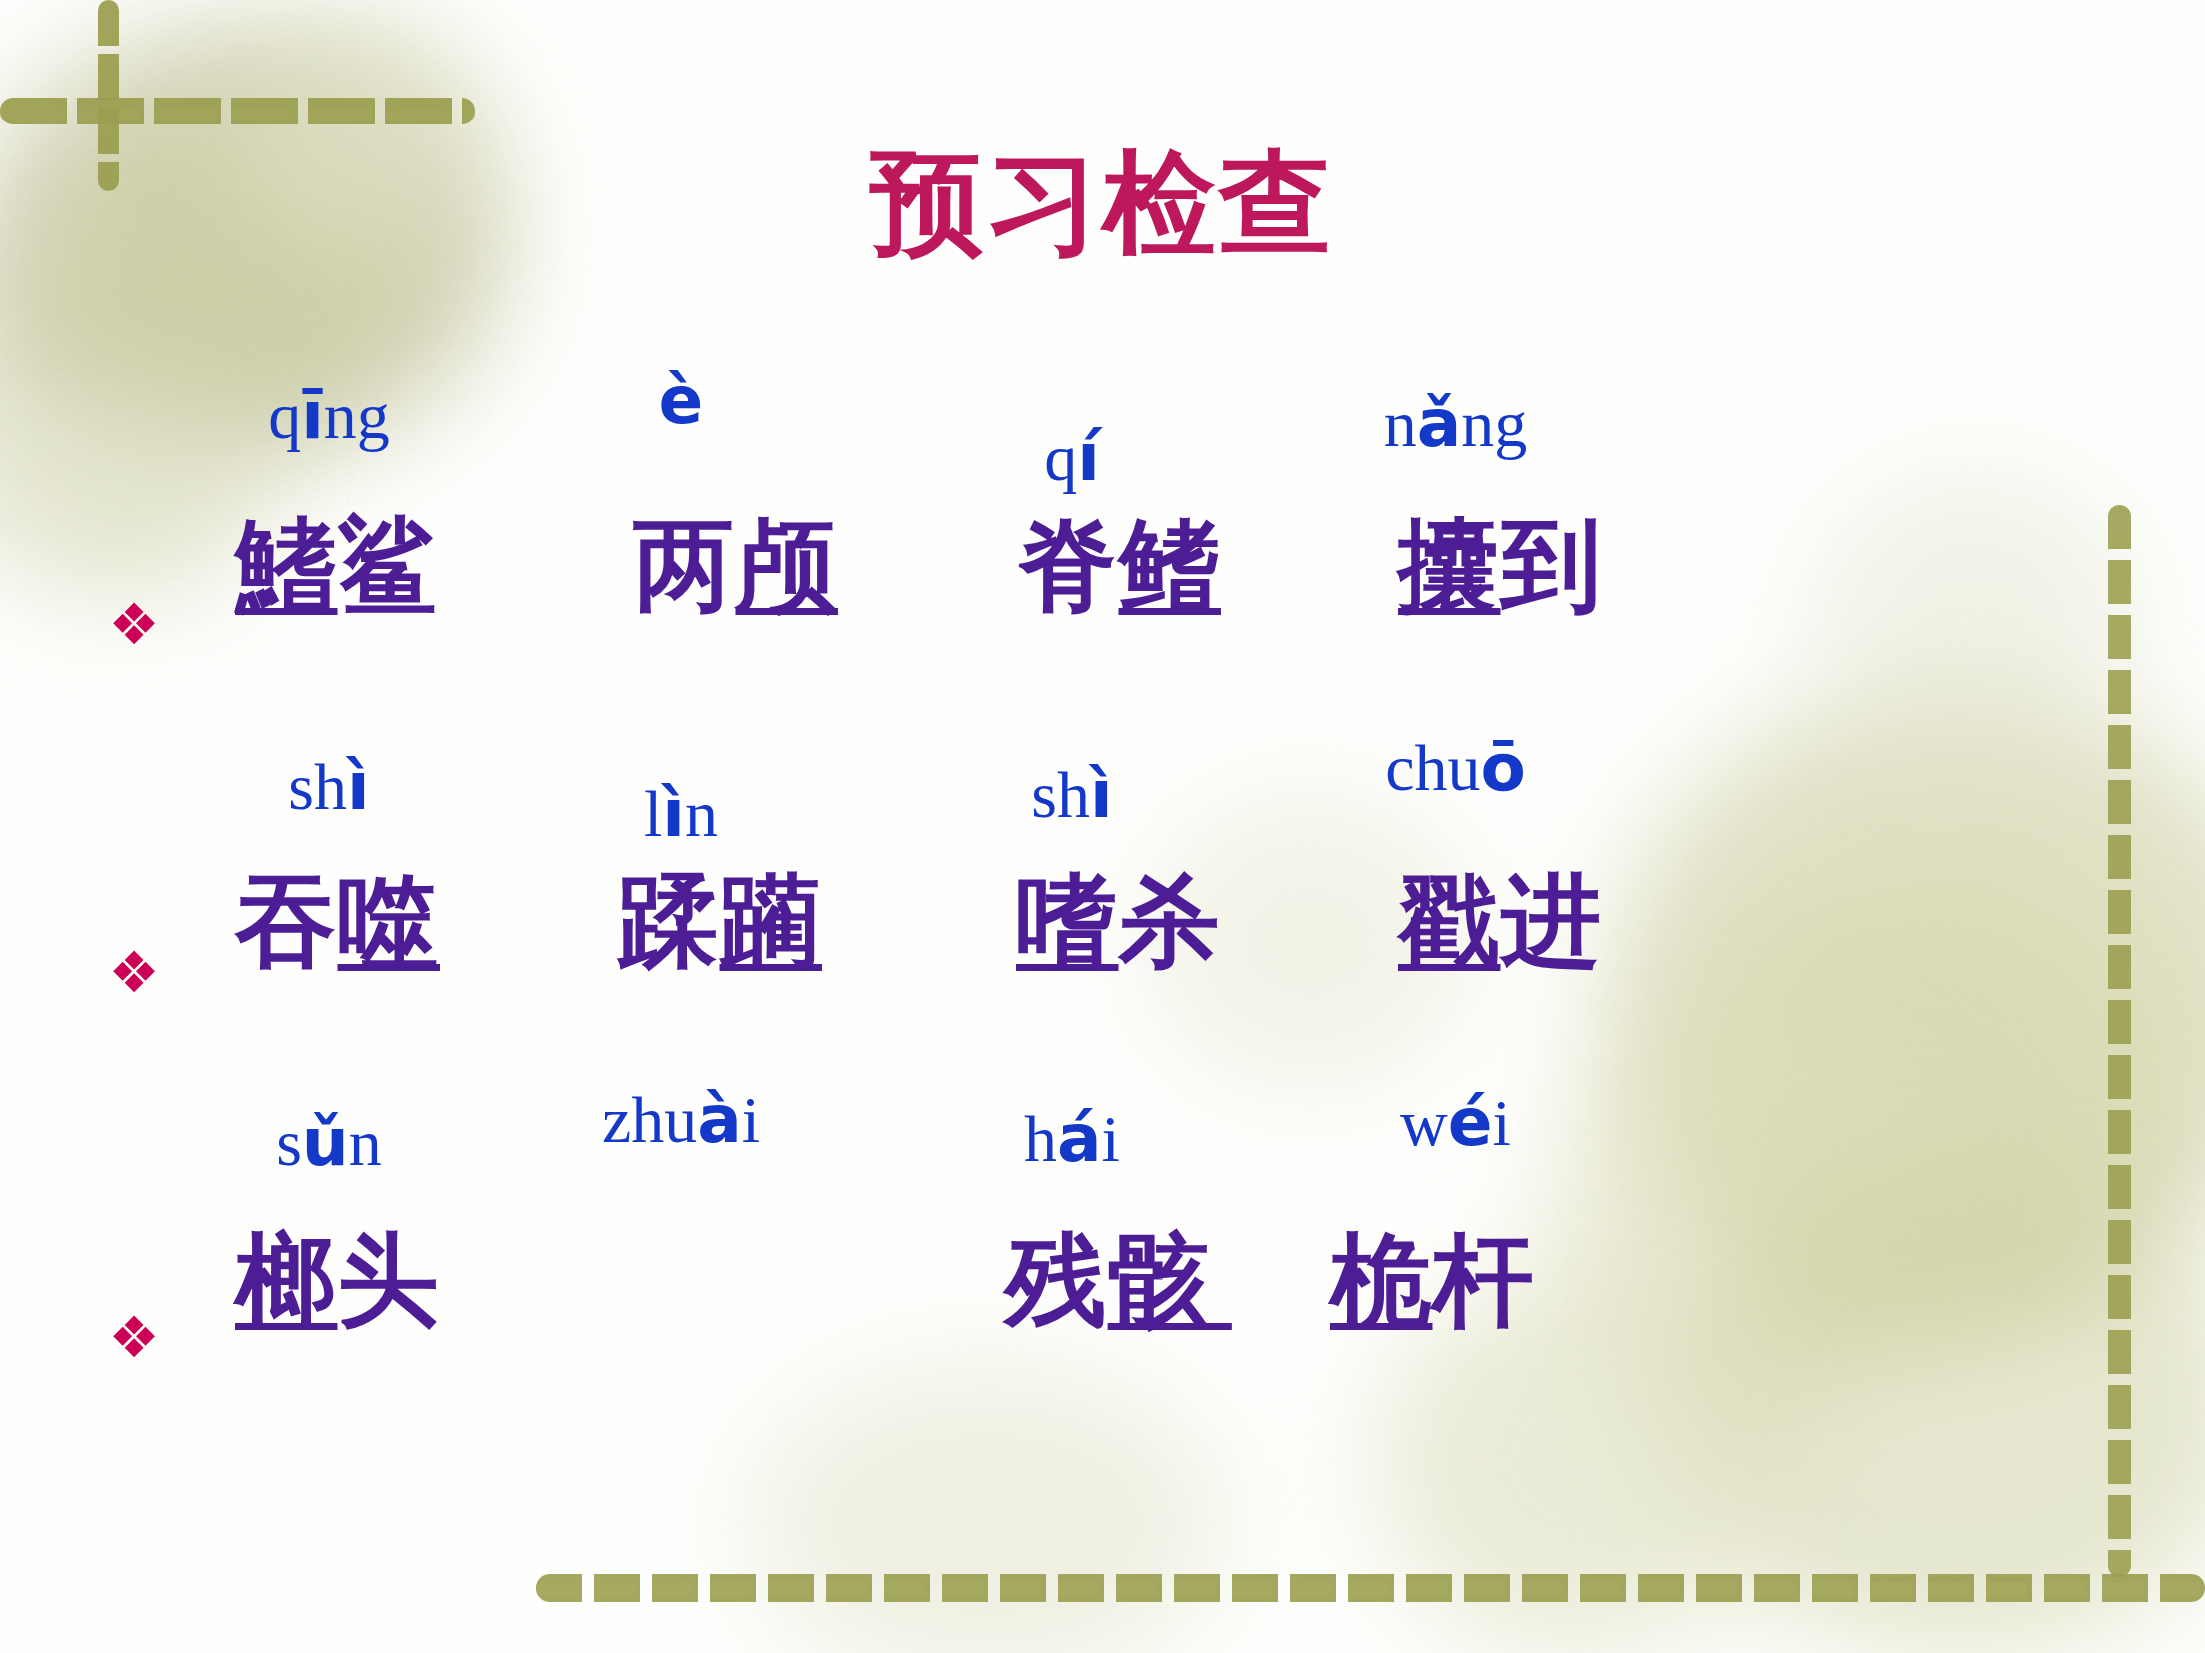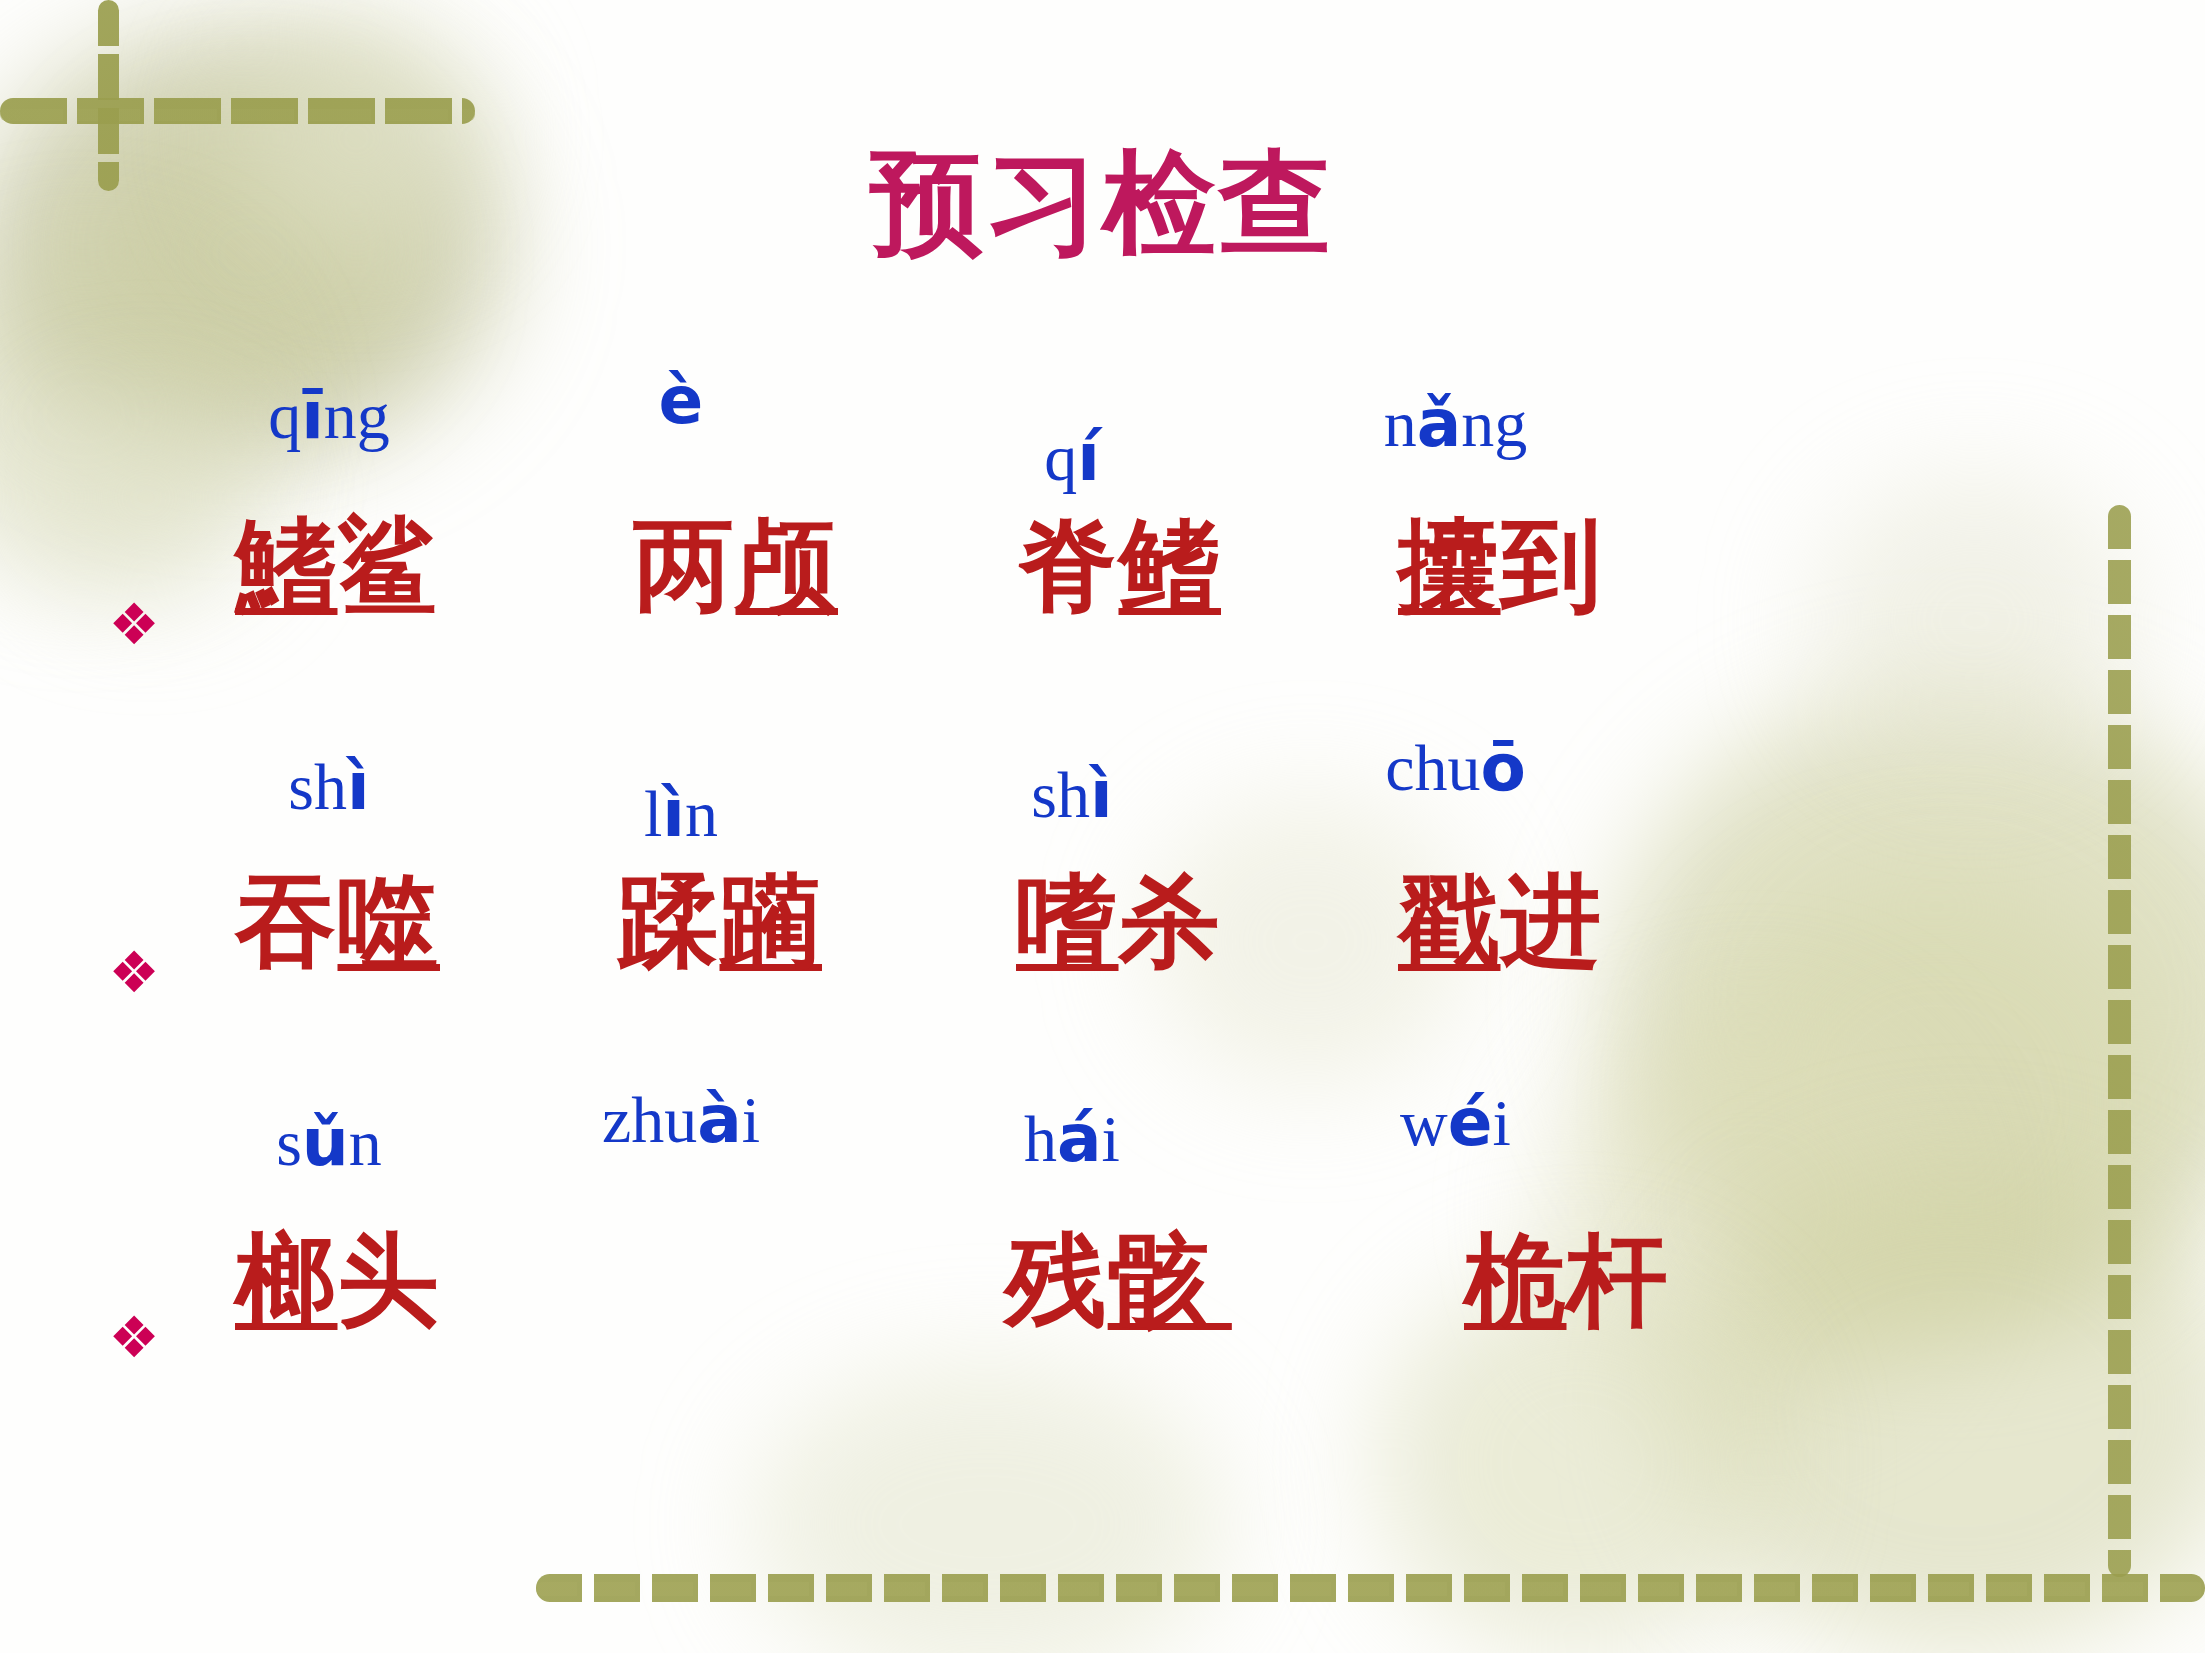--- a/index.html
+++ b/index.html
@@ -150,21 +150,21 @@
     font-family:"Liberation Serif", serif;
     font-size:66px;
     line-height:1;
     white-space:nowrap;
   }
   .pinyin .tone{
     font-family:"DejaVu Sans", sans-serif;
     font-weight:bold;
   }
   .word{
-    color:#b91c1c;
+    color:#4c1d95;
     font-family:"DejaVu Sans", sans-serif;
     font-weight:bold;
     font-size:101px;
     line-height:1;
     white-space:nowrap;
     margin-top:17px;
     letter-spacing:1.5px;
   }
   .word .u{ text-decoration:underline; text-underline-offset:7.7px; text-decoration-thickness:6.9px; }
 
@@ -223,18 +223,18 @@
         <div class="cell word" style="left: 1240px; width: 337px; top: 123px;"><span class="u">戳</span><span>进</span></div>
       </div>
       <div class="row">
         <div class="bullet r3">❖</div>
         <div class="cell pinyin" style="left: 84px; width: 306px; top: 31px;"><span>s</span><span class="tone">ǔ</span><span>n</span></div>
         <div class="cell word" style="left: 77px; width: 337px; top: 134px;"><span class="u">榔</span><span>头</span></div>
         <div class="cell pinyin" style="left: 413px; width: 352px; top: 7.7px;"><span>zhu</span><span class="tone">à</span><span>i</span></div>
         <div class="cell pinyin" style="left: 827px; width: 306px; top: 27px;"><span>h</span><span class="tone">á</span><span>i</span></div>
         <div class="cell word" style="left: 858px; width: 337px; top: 134px;"><span>残</span><span class="u">骸 </span></div>
         <div class="cell pinyin" style="left: 1195px; width: 337px; top: 11px;"><span>w</span><span class="tone">é</span><span>i</span></div>
-        <div class="cell word" style="left: 1240px; width: 337px; top: 134px; text-align: right;"><span class="u">桅</span><span>杆</span></div>
+        <div class="cell word" style="left: 1172px; width: 337px; top: 134px;"><span class="u">桅</span><span>杆</span></div>
       </div>
     </div>
 
 </div>
 
 
 </body></html>

